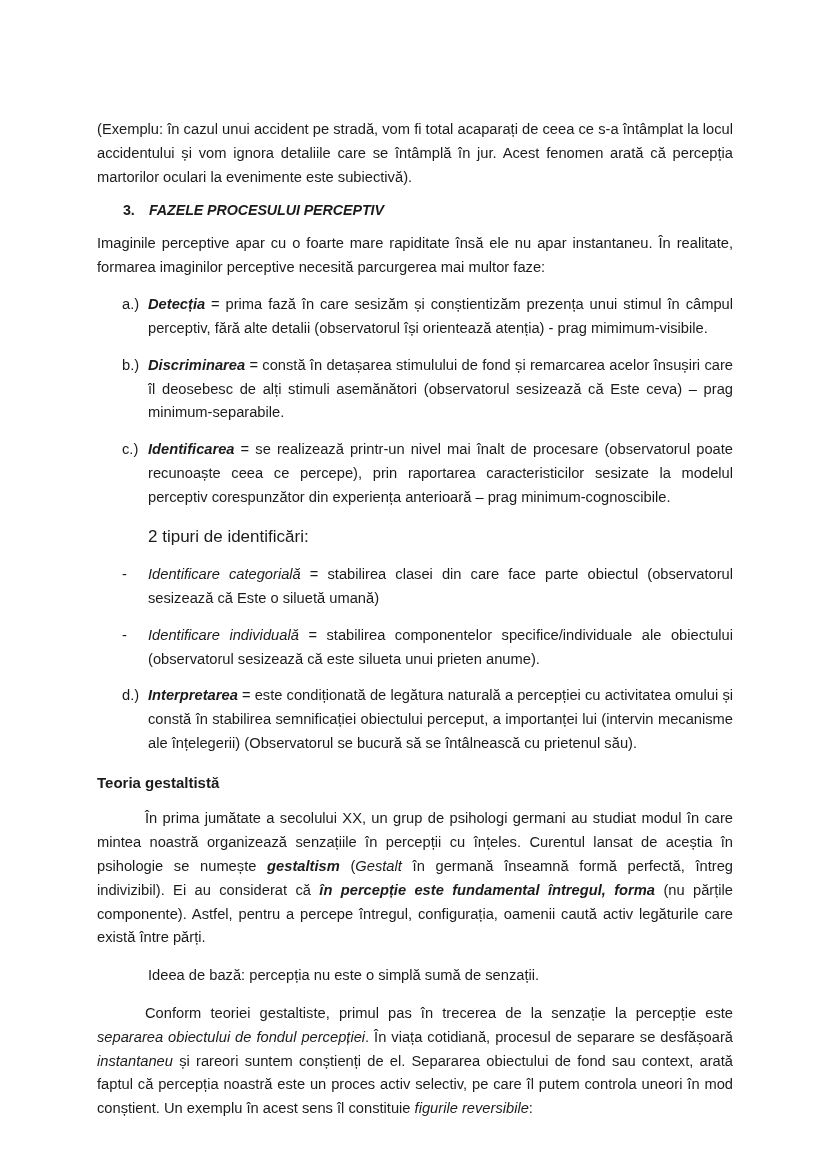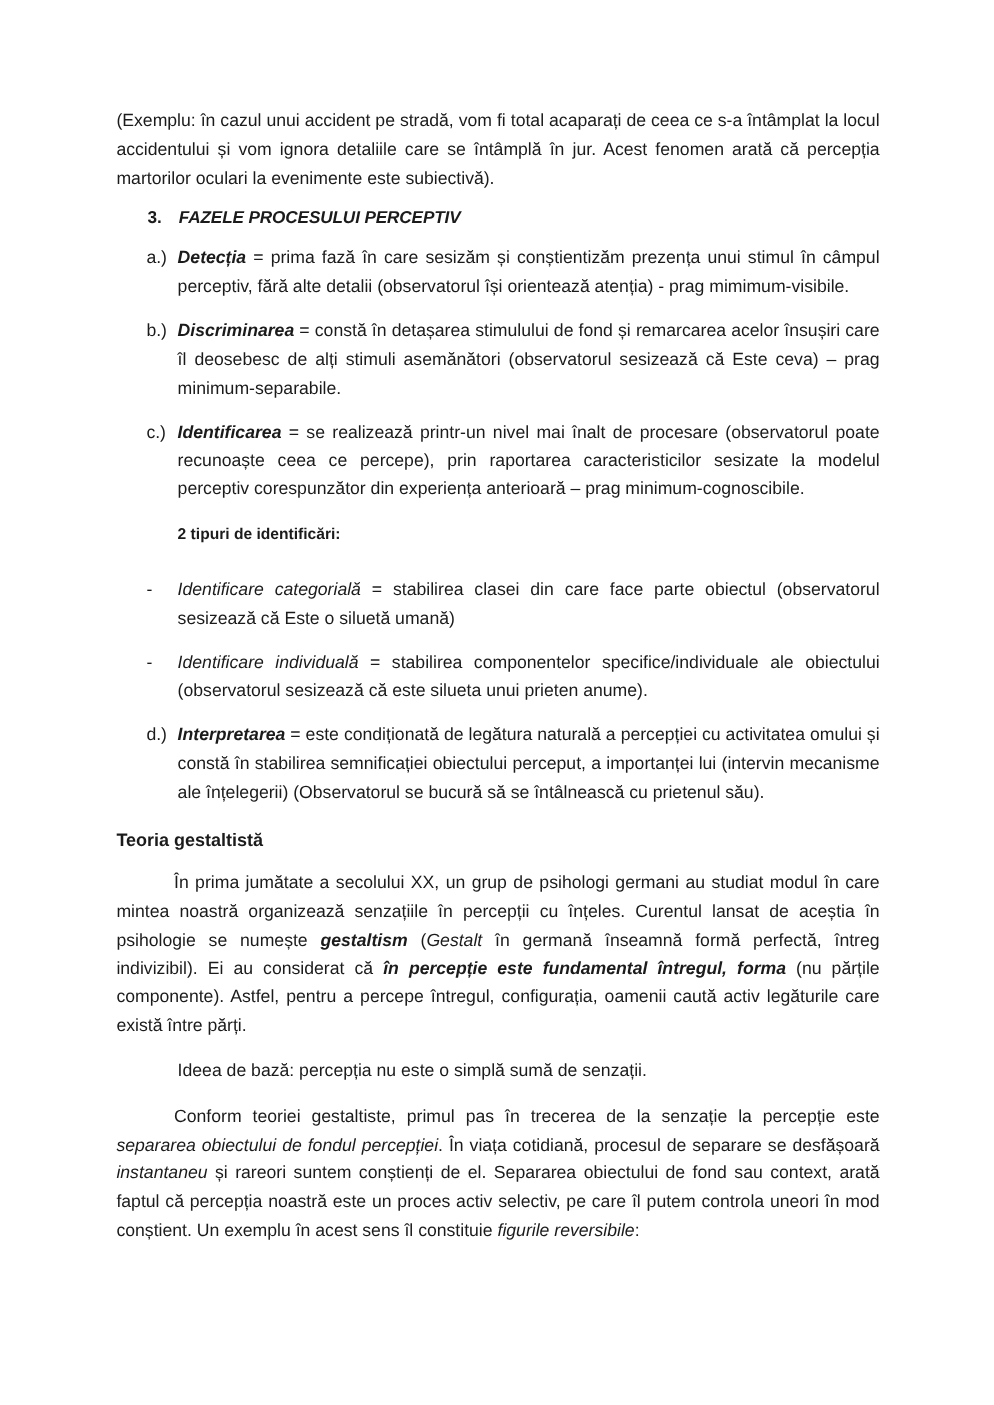--- a/index.html
+++ b/index.html
@@ -14,21 +14,21 @@
     color: #1b1b1b;
     -webkit-font-smoothing: antialiased;
   }
 
   .page {
     position: relative;
     width: 828px;
     height: 890px;
     background: #ffffff;
     box-sizing: border-box;
-    padding: 90px 96px 0 97px;
+    padding: 118px 96px 0 97px;
   }
 
   .doc-body {
     width: 636px;
   }
 
   
   p, div.line {
     margin: 0;
     font-size: 14.7px;
@@ -110,24 +110,23 @@
     flex: 1;
     text-align: justify;
     text-justify: inter-word;
     font-size: 14.7px;
     line-height: 1.62;
   }
 
   
   .indented-line {
     padding-left: 51px;
-    margin-bottom: 26px;
-    font-size: 13px;
-    line-height: 1.62;
-    font-weight: bold;
+    margin-bottom: 13px;
+    font-size: 17px;
+    line-height: 1.62;
   }
 
   
   .sub-heading {
     font-weight: bold;
     font-size: 15px;
     margin: 16px 0 13px 0;
     line-height: 1.5;
   }
 
@@ -150,20 +149,21 @@
 <div class="page">
   <div class="doc-body">
 
     <p class="just para">(Exemplu: în cazul unui accident pe stradă, vom fi total acaparați de ceea ce s-a întâmplat la locul accidentului și vom ignora detaliile care se întâmplă în jur. Acest fenomen arată că percepția martorilor oculari la evenimente este subiectivă).</p>
 
     <div class="section-heading">
       <span class="num">3.</span>
       <span class="txt">FAZELE PROCESULUI PERCEPTIV</span>
     </div>
 
+    <p class="just para">Imaginile perceptive apar cu o foarte mare rapiditate însă ele nu apar instantaneu. În realitate, formarea imaginilor perceptive necesită parcurgerea mai multor faze:</p>
 
     <div class="lettered">
       <span class="marker">a.)</span>
       <span class="content"><b>Detecția</b><span> = prima fază în care sesizăm și conștientizăm prezența unui stimul în câmpul perceptiv, fără alte detalii (observatorul își orientează atenția) - prag mimimum-visibile.</span></span>
     </div>
 
     <div class="lettered">
       <span class="marker">b.)</span>
       <span class="content"><b>Discriminarea</b><span> = constă în detașarea stimulului de fond și remarcarea acelor însușiri care îl deosebesc de alți stimuli asemănători (observatorul sesizează că Este ceva) – prag minimum-separabile.</span></span>
     </div>

